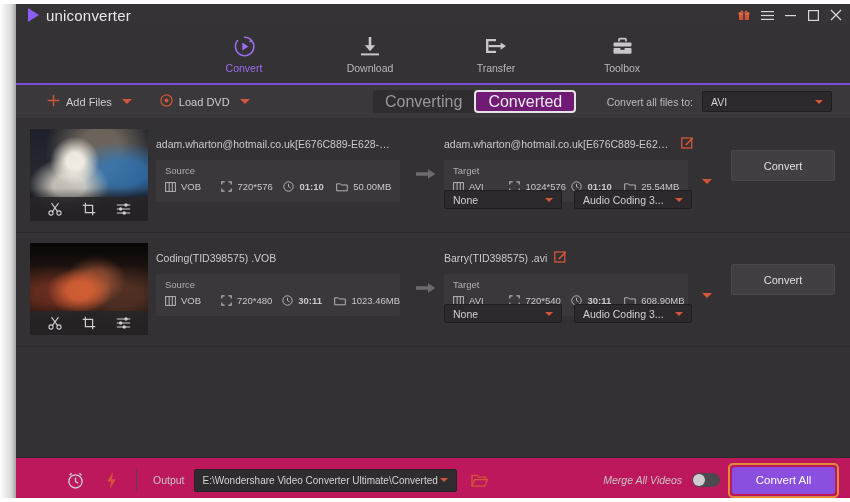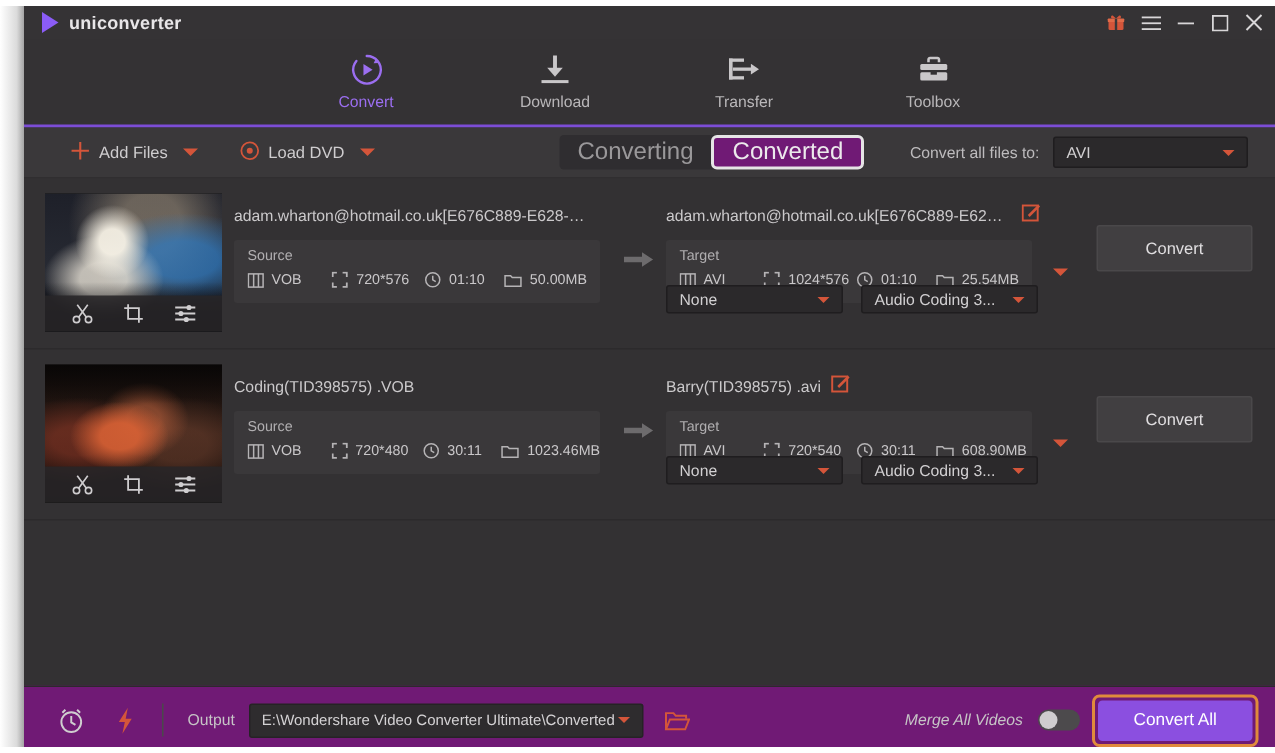--- a/index.html
+++ b/index.html
@@ -39,22 +39,22 @@
   }
   .brand-logo {
     width: 0;
     height: 0;
     border-left: 11px solid #8b5cf6;
     border-top: 7px solid transparent;
     border-bottom: 7px solid transparent;
   }
   .brand-name {
     color: #e8e6e8;
-    font-size: 12px;
-    font-weight: bold;
+    font-size: 15px;
+    font-weight: normal;
     letter-spacing: .2px;
   }
   .win-controls {
     position: absolute;
     right: 8px;
     top: 0;
     height: 22px;
     display: flex;
     align-items: center;
     gap: 11px;
@@ -294,21 +294,21 @@
   .meta-items { display: flex; align-items: center; gap: 0; }
   .meta-item {
     display: flex;
     align-items: center;
     gap: 5px;
     font-size: 9.5px;
     color: #c9c7c9;
   }
   .mi-0 { width: 62px; }
   .mi-1 { width: 68px; }
-  .mi-2 { width: 58px; }
+  .mi-2 { width: 58px; font-weight: bold; }
   .mi-3 { width: 70px; }
   .target-caret {
     position: absolute;
     right: -30px;
     top: 14px;
   }
   .target-caret-box {
     width: 22px; height: 14px;
     display: flex; align-items: center; justify-content: center;
     cursor: pointer;
@@ -343,24 +343,25 @@
     display: flex;
     align-items: center;
     justify-content: center;
     cursor: pointer;
   }
 
   
   .bottombar {
     position: relative;
     height: 44px;
-    background: #701a75;
+    background: #be185d;
     border-top: 1px solid #2c2a2c;
     display: flex;
     align-items: center;
+    padding-left: 28px;
   }
   .bb-icon {
     display: flex;
     align-items: center;
     justify-content: center;
     cursor: pointer;
   }
   .bb-alarm { margin-left: 22px; }
   .bb-bolt  { margin-left: 20px; }
   .bb-divider {

